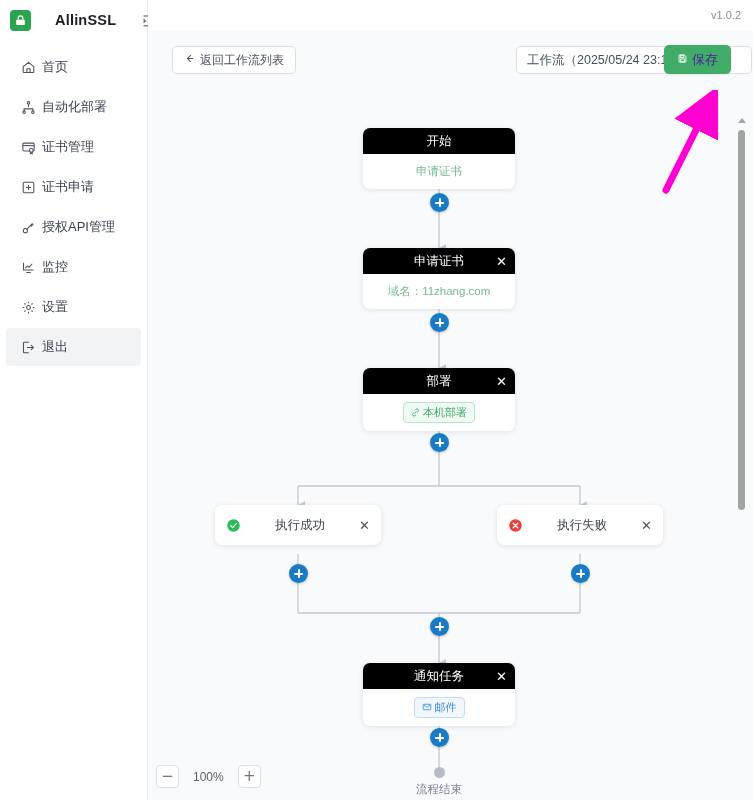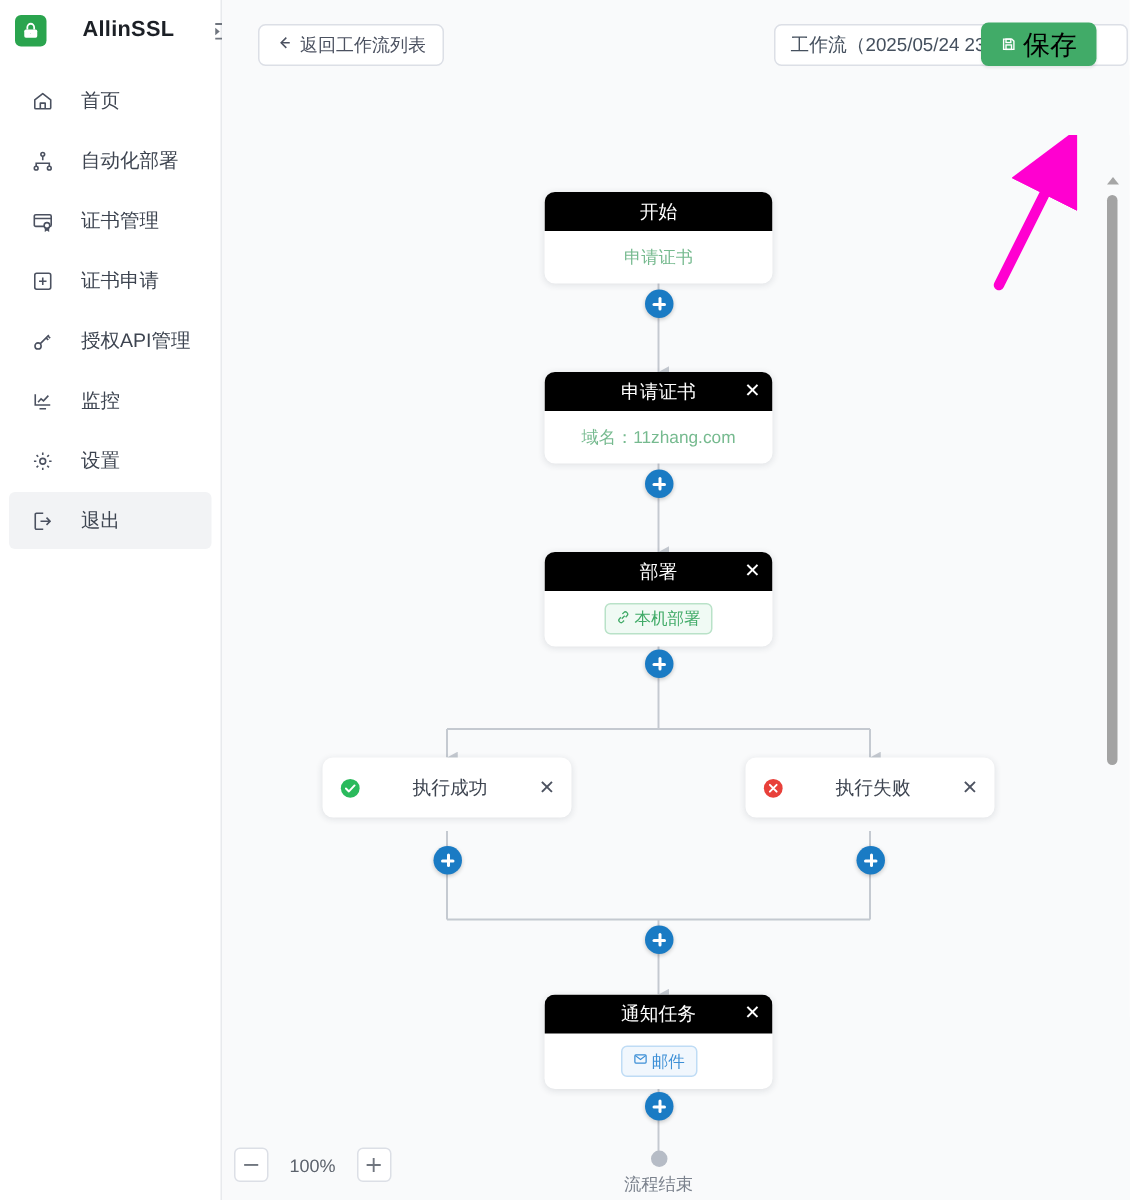--- a/index.html
+++ b/index.html
@@ -31,21 +31,21 @@
   .brand-name {
     font-size: 14.5px; font-weight: bold; color: #1c2026;
     letter-spacing: .2px; flex: 1;
   }
   .collapse-btn {
     width: 18px; height: 18px; flex: none; cursor: pointer;
     display: flex; align-items: center; justify-content: center;
   }
   .nav { margin-top: 8px; }
   .nav-item {
-    height: 38px; display: flex; align-items: center; gap: 18px;
+    height: 38px; display: flex; align-items: center; gap: 6px;
     padding: 0 14px; cursor: pointer; color: #3d4450;
     font-size: 13px; border-radius: 4px; margin: 2px 6px;
   }
   .nav-item .ico { width: 16px; height: 16px; flex: none; display:flex; align-items:center; justify-content:center;}
   .nav-item.active { background: #f2f3f5; }
 
   
   .main { flex: 1; height: 800px; position: relative; background: #f9fafb; }
   .topbar {
     height: 30px; background: #ffffff; position: relative;
@@ -68,21 +68,21 @@
   .wf-name-input {
     position: absolute; left: 368px; top: 16px;
     width: 236px; height: 28px;
     border: 1px solid #dcdfe6; border-radius: 5px;
     background: #fff; color: #45505e; font-size: 12.5px;
     padding: 0 10px; font-family: inherit; outline: none;
   }
   .btn-save {
     position: absolute; right: 22px; top: 15px;
     height: 29px; padding: 0 13px; border: none; border-radius: 5px;
-    background: #41ab68; color: #000000; font-size: 18px;
+    background: #41ab68; color: #4c1d95; font-size: 13px;
     display: flex; align-items: center; gap: 4px; cursor: pointer;
     box-shadow: 0 1px 2px rgba(0,0,0,.08);
   }
 
   
   .canvas {
     position: absolute; left: 0; top: 90px;
     width: 753px; height: 710px;
     background: #f9fafb; overflow: hidden;
   }
@@ -296,20 +296,23 @@
             <path d="M16 8.2 19.8 12 16 15.8M9.6 12h10.2"></path>
           </svg>
         </span>
         <span>退出</span>
       </div>
     </nav>
   </aside>
 
   <section class="main">
 
+    <div class="topbar">
+      <span class="version">v1.0.2</span>
+    </div>
 
     <div class="toolbar">
       <button class="btn-back">
         <span>
           <svg width="11" height="11" viewBox="0 0 24 24" fill="none" stroke="#4b5160" stroke-width="2.2">
             <path d="M15 4.5 7.5 12l7.5 7.5"></path>
               <line x1="7.5" y1="12" x2="20" y2="12"></line>
           </svg>
         </span>
         <span>返回工作流列表</span>

